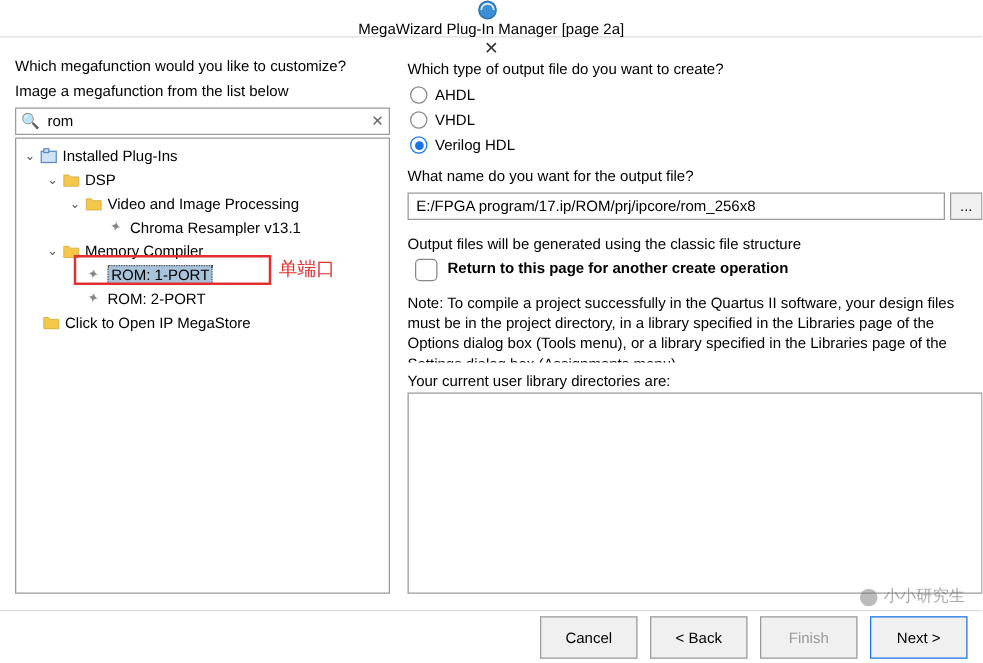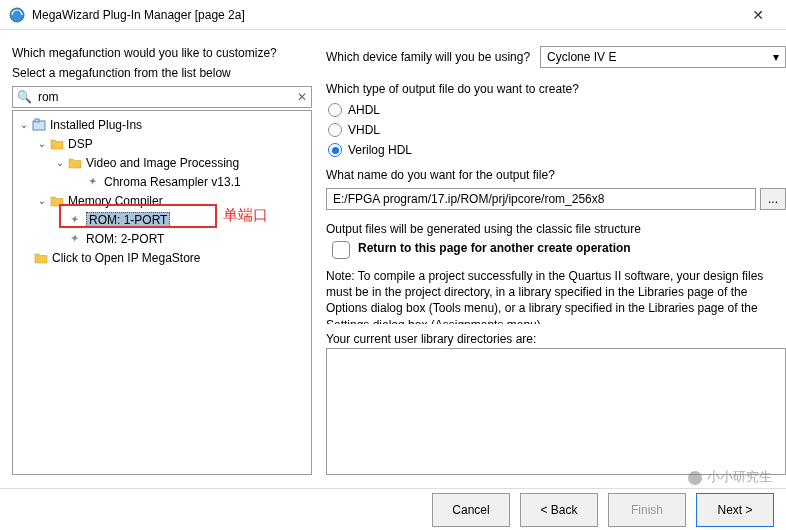--- a/index.html
+++ b/index.html
@@ -14,20 +14,21 @@
     overflow: hidden;
     position: relative;
   }
   .titlebar {
     height: 30px;
     border-bottom: 1px solid #ddd;
     display: flex;
     align-items: center;
     padding: 0 8px;
     background: #fff;
+    flex-direction: column;
   }
   .titlebar .icon-slot { width: 18px; height: 18px; margin-right: 6px; display: flex; align-items: center; justify-content: center; }
   .titlebar .title { flex: 1; font-size: 12px; }
   .titlebar .close { width: 40px; text-align: center; font-size: 14px; color: #333; cursor: default; }
   .content {
     display: flex;
     padding: 10px 0 0 12px;
     height: 445px;
   }
   .left-pane {
@@ -166,21 +167,21 @@
       </svg>
   </span>
   <span class="title">MegaWizard Plug-In Manager [page 2a]</span>
   <span class="close">✕</span>
 </div>
 
 <div class="content">
 
   <div class="left-pane">
     <div class="prompt1">Which megafunction would you like to customize?</div>
-    <div class="prompt2">Select a megafunction from the list below</div>
+    <div class="prompt2">Image a megafunction from the list below</div>
     <div class="search-wrap">
       <span class="mag">🔍</span>
       <input type="text" value="rom" style="">
       <span class="clear">✕</span>
     </div>
     <div class="tree" style="position:relative;">
       <div class="node" style="padding-left:2px;">
         <span class="arrow">⌄</span>
         <span class="node-icon">
           <svg width="14" height="14" viewBox="0 0 14 14">
@@ -243,27 +244,20 @@
         </span>
         <span>Click to Open IP MegaStore</span>
       </div>
 
       <div class="annot" style="left:46px; top:93px; width:158px; height:24px;"></div>
       <div class="annot-label" style="left:210px; top:95px;">单端口</div>
     </div>
   </div>
 
   <div class="right-pane">
-    <div class="row">
-      <span class="qlabel">Which device family will you be using?</span>
-      <div class="combo">
-        <span>Cyclone IV E</span>
-        <span>▾</span>
-      </div>
-    </div>
 
     <div class="section-title">Which type of output file do you want to create?</div>
     <div class="radio-row">
       <span class="radio-outer"></span>
       <span>AHDL</span>
     </div>
     <div class="radio-row">
       <span class="radio-outer"></span>
       <span>VHDL</span>
     </div>

